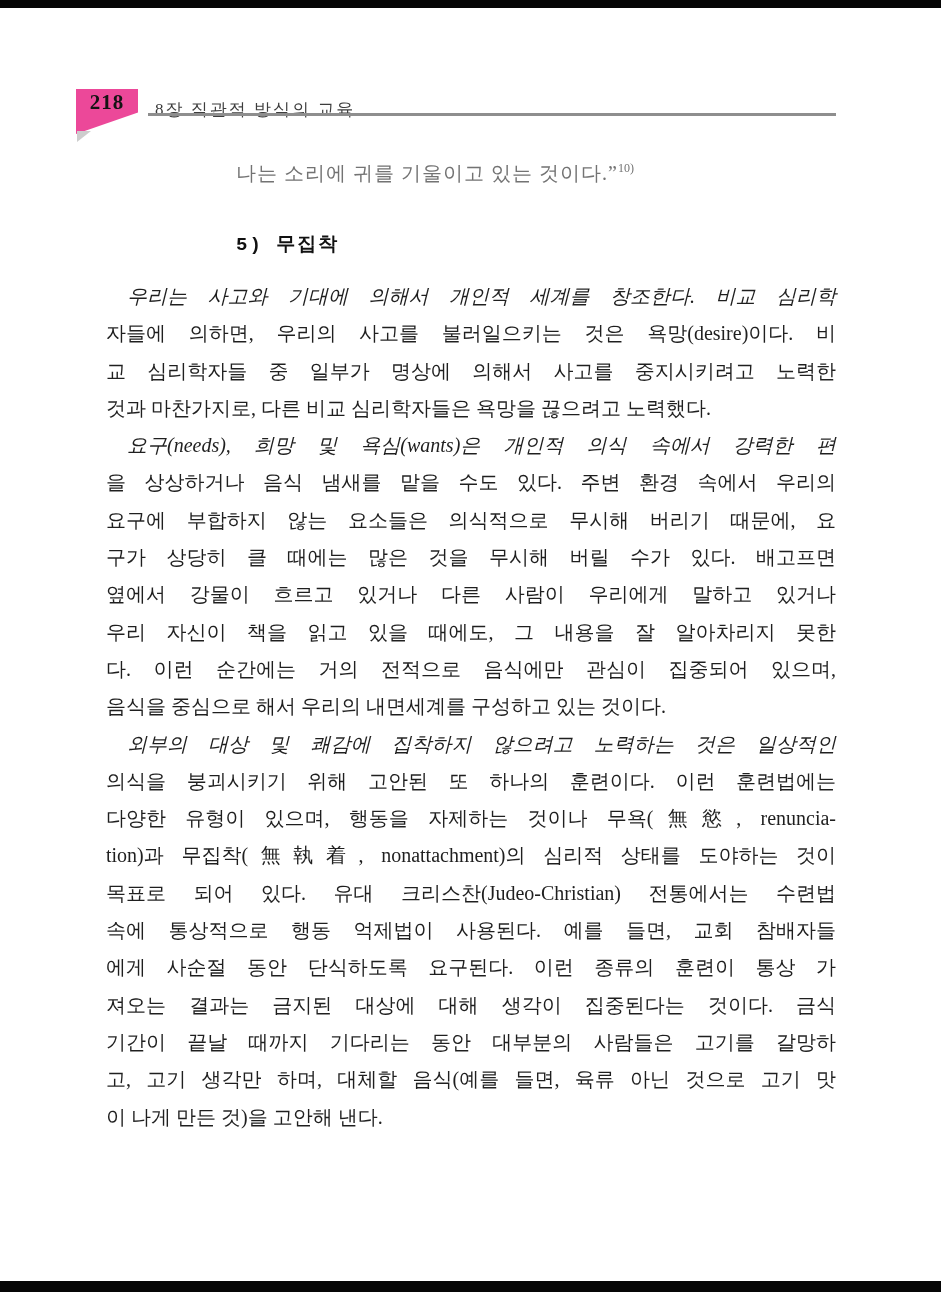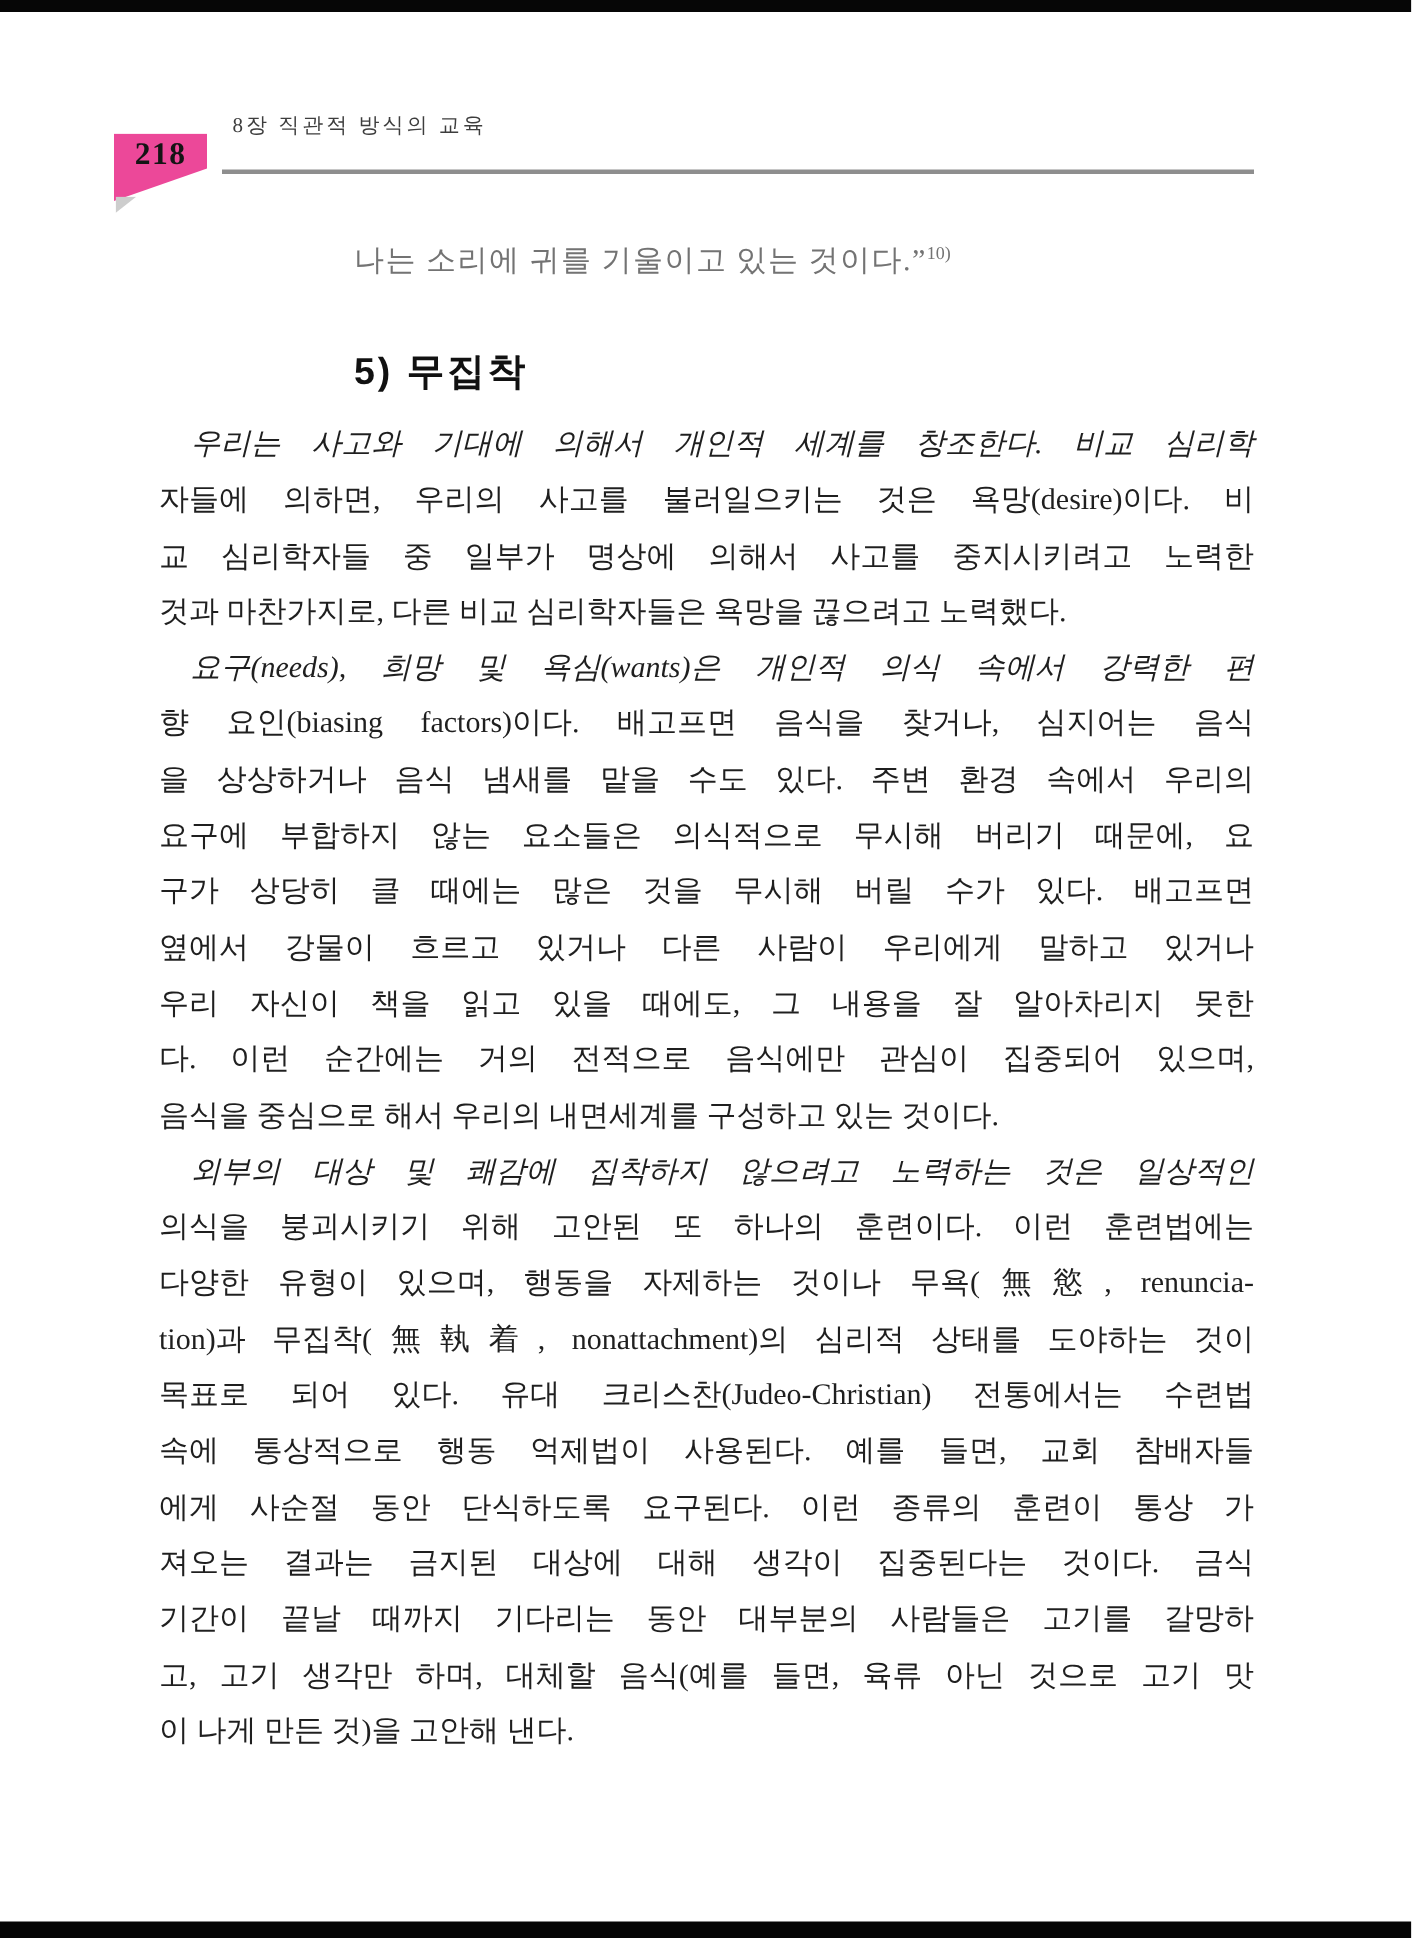--- a/index.html
+++ b/index.html
@@ -37,22 +37,22 @@
     letter-spacing: 1px;
     color: #141414;
   }
   .badge-fold {
     position: absolute; left: 77px; top: 131px;
     width: 14px; height: 11px;
     background: #cdcdcd;
     clip-path: polygon(0 0, 100% 0, 0 100%);
   }
   .header-title {
-    position: absolute; left: 155px; top: 75px;
-    font-size: 14px;
+    position: absolute; left: 155px; top: 98px;
+    font-size: 17px;
     letter-spacing: 2px;
     color: #3d3d3d;
     white-space: nowrap;
   }
   .header-rule {
     position: absolute; left: 148px; top: 113px;
     width: 688px; height: 3px;
     background: #8e8e8e;
   }
   .quote {
@@ -63,25 +63,25 @@
     white-space: nowrap;
   }
   .quote sup {
     font-size: 12px;
     letter-spacing: 0;
     vertical-align: super;
   }
   .section-heading {
     position: absolute; left: 236px; top: 231px;
     margin: 0;
-    font-size: 25px;
+    font-size: 19px;
     font-weight: bold;
     letter-spacing: 2px;
     color: #111111;
-    font-family: Liberation Sans, sans-serif;
+    font-family: Liberation Mono, monospace;
   }
   .body-text {
     position: absolute; left: 106px; top: 278px;
     width: 730px;
     font-size: 20px;
     line-height: 37.3px;
     color: #1f1f1f;
   }
   .line {
     text-align: justify;
@@ -110,21 +110,20 @@
   </div>
 
   <h2 class="section-heading">5) 무집착</h2>
 
   <div class="body-text" id="body-paragraphs">
       <div class="line first">우리는 사고와 기대에 의해서 개인적 세계를 창조한다. 비교 심리학</div>
       <div class="line">자들에 의하면, 우리의 사고를 불러일으키는 것은 욕망(desire)이다. 비</div>
       <div class="line">교 심리학자들 중 일부가 명상에 의해서 사고를 중지시키려고 노력한</div>
       <div class="line last">것과 마찬가지로, 다른 비교 심리학자들은 욕망을 끊으려고 노력했다.</div>
       <div class="line first">요구(needs), 희망 및 욕심(wants)은 개인적 의식 속에서 강력한 편</div>
-      <div class="line">향 요인(biasing factors)이다. 배고프면 음식을 찾거나, 심지어는 음식</div>
       <div class="line">을 상상하거나 음식 냄새를 맡을 수도 있다. 주변 환경 속에서 우리의</div>
       <div class="line">요구에 부합하지 않는 요소들은 의식적으로 무시해 버리기 때문에, 요</div>
       <div class="line">구가 상당히 클 때에는 많은 것을 무시해 버릴 수가 있다. 배고프면</div>
       <div class="line">옆에서 강물이 흐르고 있거나 다른 사람이 우리에게 말하고 있거나</div>
       <div class="line">우리 자신이 책을 읽고 있을 때에도, 그 내용을 잘 알아차리지 못한</div>
       <div class="line">다. 이런 순간에는 거의 전적으로 음식에만 관심이 집중되어 있으며,</div>
       <div class="line last">음식을 중심으로 해서 우리의 내면세계를 구성하고 있는 것이다.</div>
       <div class="line first">외부의 대상 및 쾌감에 집착하지 않으려고 노력하는 것은 일상적인</div>
       <div class="line">의식을 붕괴시키기 위해 고안된 또 하나의 훈련이다. 이런 훈련법에는</div>
       <div class="line">다양한 유형이 있으며, 행동을 자제하는 것이나 무욕(無慾, renuncia-</div>

